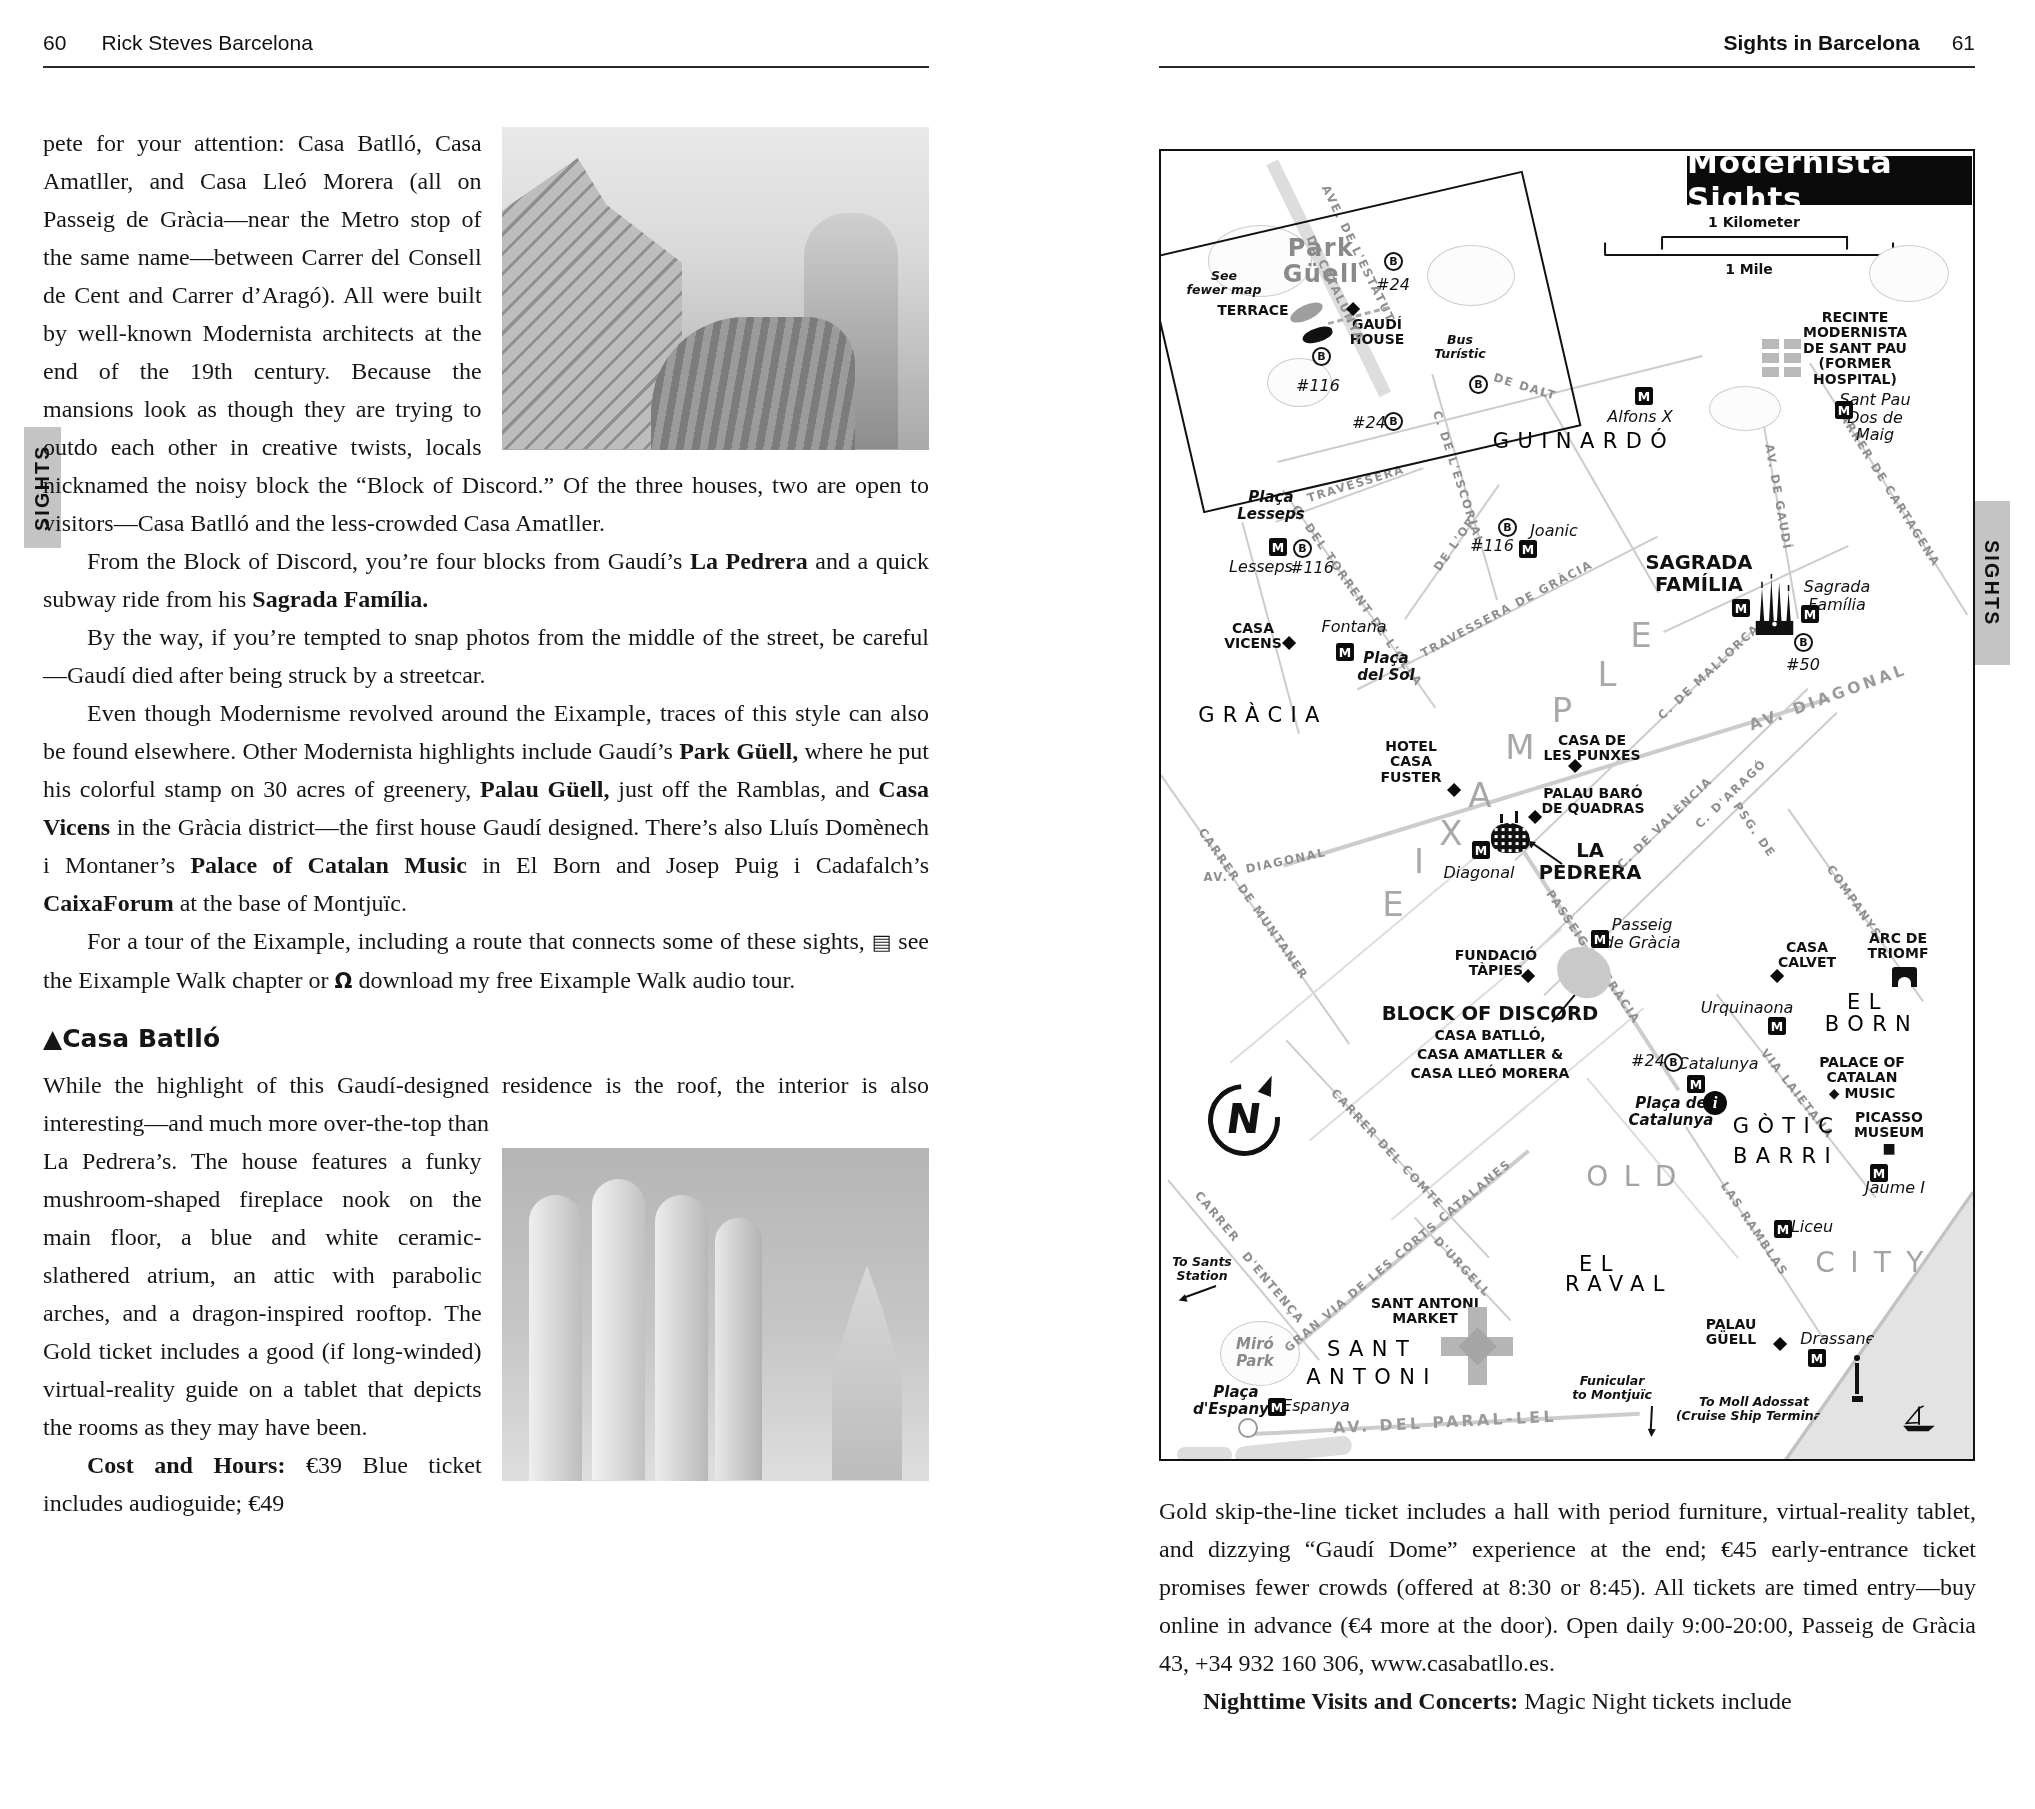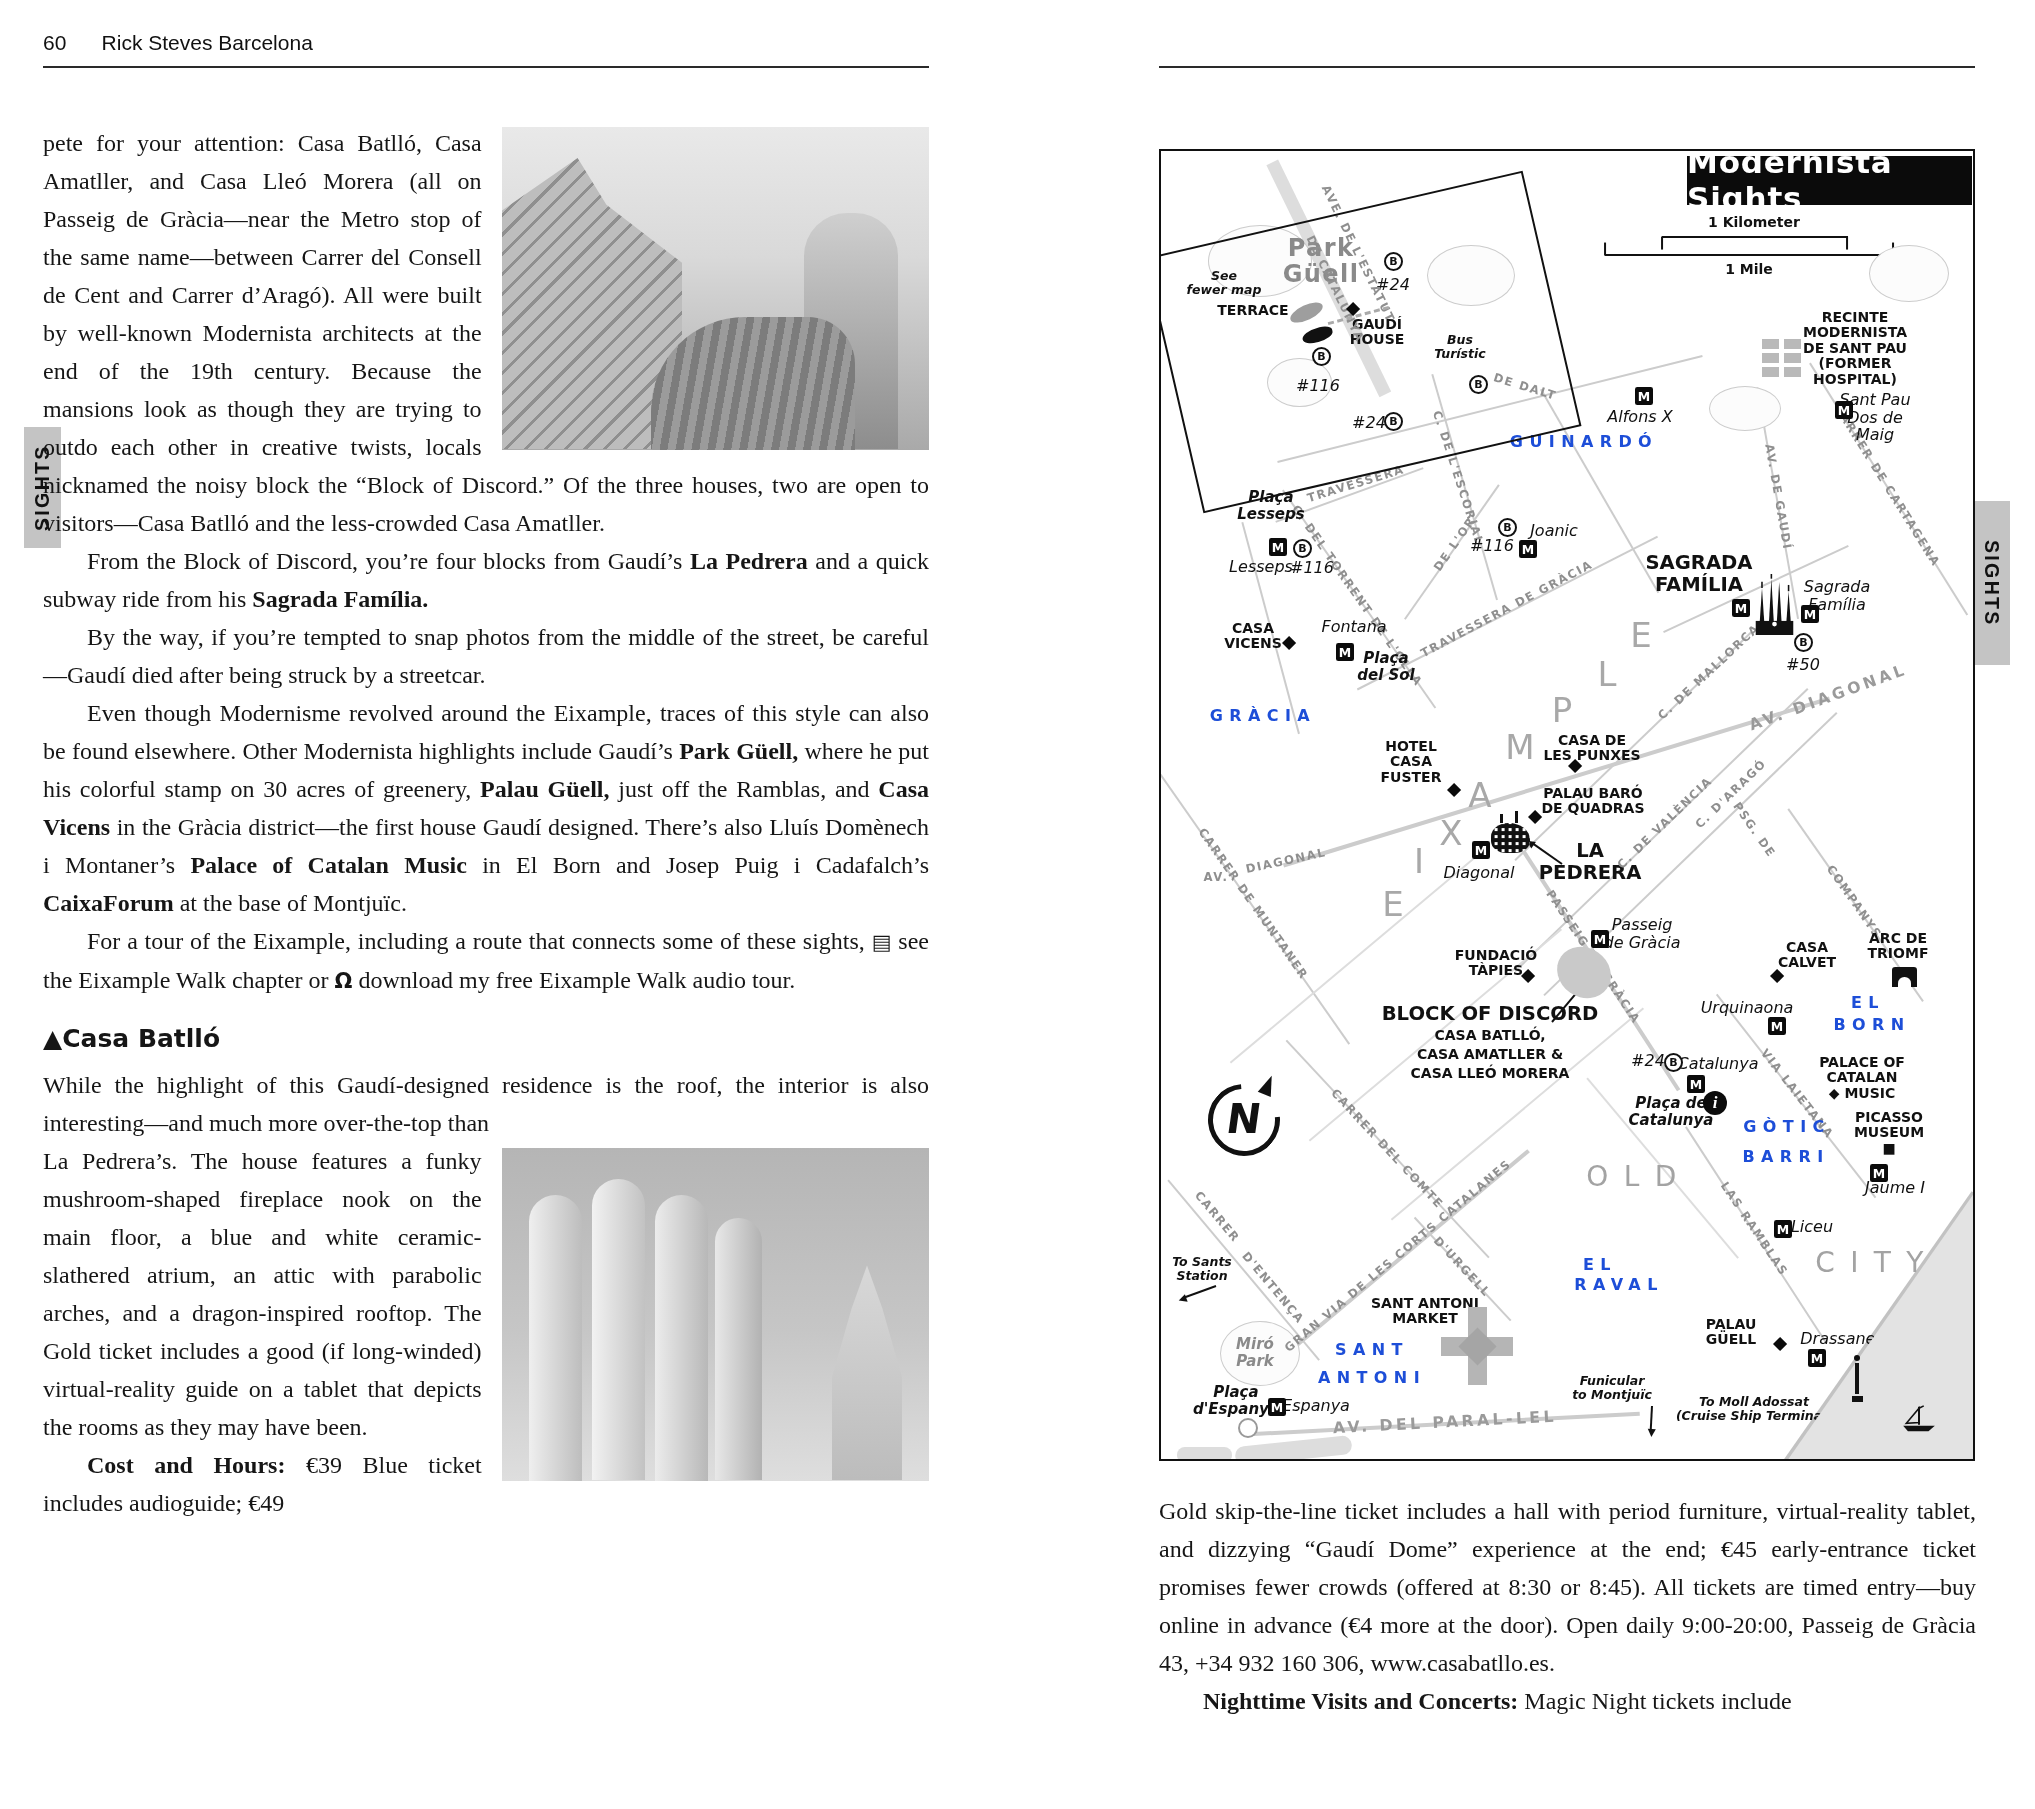--- a/index.html
+++ b/index.html
@@ -28,21 +28,21 @@
        display:flex;align-items:center;justify-content:center;font-weight:bold;font-size:31px;letter-spacing:0.8px;}
   .road{position:absolute;background:#ccc;}
   .lb{position:absolute;white-space:pre-line;text-align:center;color:#111;line-height:1.1;}
   .sight{font-weight:bold;font-size:14px;}
   .sight-lg{font-weight:bold;font-size:19.6px;}
   .place{font-weight:bold;font-style:italic;font-size:15px;}
   .stn{font-style:italic;font-size:16px;font-weight:500;}
   .note{font-weight:bold;font-style:italic;font-size:12.5px;}
   .street{color:#8f8f8f;font-weight:bold;font-size:11.7px;letter-spacing:.14em;white-space:nowrap;}
   .street-lg{color:#9a9a9a;font-weight:bold;font-size:15.7px;letter-spacing:.22em;white-space:nowrap;}
-  .district{color:#1d4ed8;font-weight:700;font-size:16px;letter-spacing:.4em;white-space:nowrap;}
+  .district{color:#000000;font-weight:400;font-size:21px;letter-spacing:.4em;white-space:nowrap;}
   .district-xl{color:#a3a3a3;font-weight:500;font-size:28px;letter-spacing:.55em;white-space:nowrap;}
   .big-letter{color:#a8a8a8;font-weight:500;font-size:34px;}
   .park{color:#8a8a8a;font-weight:bold;font-size:24px;letter-spacing:.06em;}
   .park-sm{color:#8a8a8a;font-weight:bold;font-style:italic;font-size:15px;}
   .scale{font-weight:bold;font-size:14px;}
   .m-metro{position:absolute;width:18px;height:18px;background:#0b0b0b;color:#fff;font-weight:bold;
        font-size:12.5px;display:flex;align-items:center;justify-content:center;border-radius:2.3px;}
   .m-bus{position:absolute;width:19px;height:19px;background:#fff;border:2.3px solid #111;border-radius:50%;
        color:#111;font-weight:bold;font-size:11px;display:flex;align-items:center;justify-content:center;box-sizing:border-box;}
   .m-dia{position:absolute;width:10.2px;height:10.2px;background:#0b0b0b;transform:rotate(45deg);}
@@ -61,20 +61,25 @@
 
 <div id="page">
 
   <div class="runhead" style="left:43px;">
     <span>60</span>
     <span style="display:inline-block;width:23.5px;"></span>
     <span>Rick Steves Barcelona</span>
   </div>
   <div class="rule" style="left:43px;width:886px;"></div>
 
+  <div class="runhead" style="left:1159px;width:816px;text-align:right;font-weight:bold;">
+    <span>Sights in Barcelona</span>
+    <span style="display:inline-block;width:20.4px;"></span>
+    <span style="font-weight:normal;">61</span>
+  </div>
   <div class="rule" style="left:1159px;width:816px;"></div>
 
   <div class="tab tab-l" style="left:23.5px;top:427px;width:37px;height:121px;">SIGHTS</div>
   <div class="tab tab-r" style="left:1973px;top:501px;width:37px;height:164px;">SIGHTS</div>
 
   <div class="col" style="left:43px;top:124px;width:886px;">
     <p>
       <span class="photo" style="height:323px;margin:3.1px 0 11px 20.4px;background:linear-gradient(180deg,#e9e9e9 0%,#d9d9d9 40%,#a9a9a9 100%);">
         <span style="position:absolute;left:0;top:31px;width:180px;height:291px;background:repeating-linear-gradient(135deg,#bdbdbd 0 11px,#8f8f8f 11px 14px);clip-path:polygon(0 18%,42% 0,58% 16%,100% 36%,100% 100%,0 100%);"></span>
         <span style="position:absolute;right:31px;top:86px;width:94px;height:236px;background:linear-gradient(180deg,#cfcfcf,#8d8d8d);border-radius:43px 43px 0 0;"></span>

